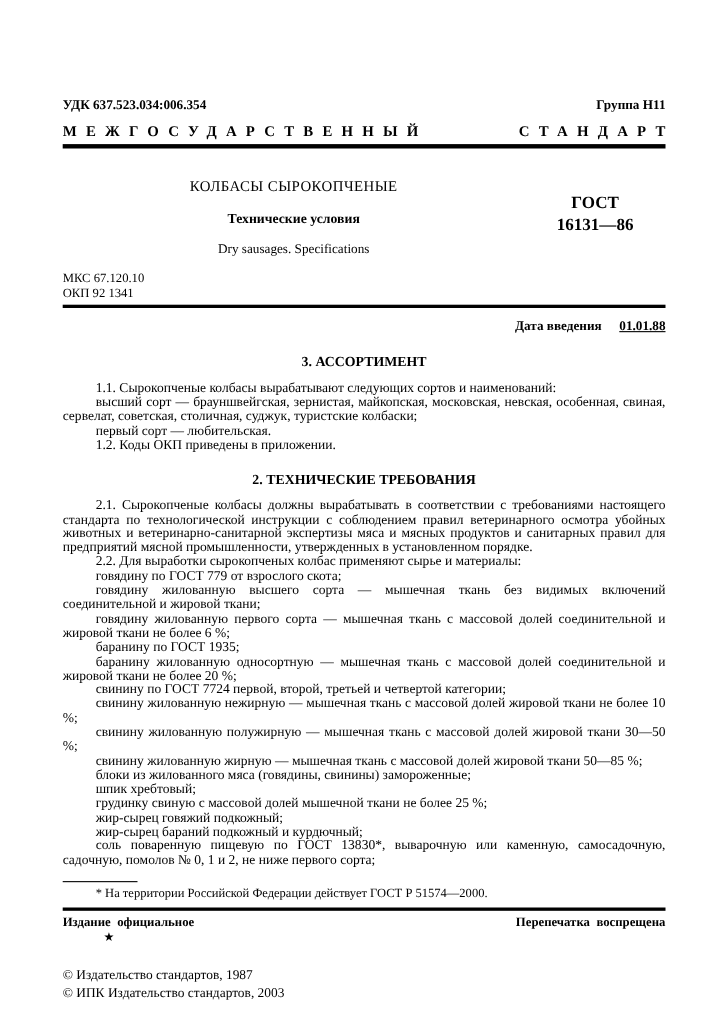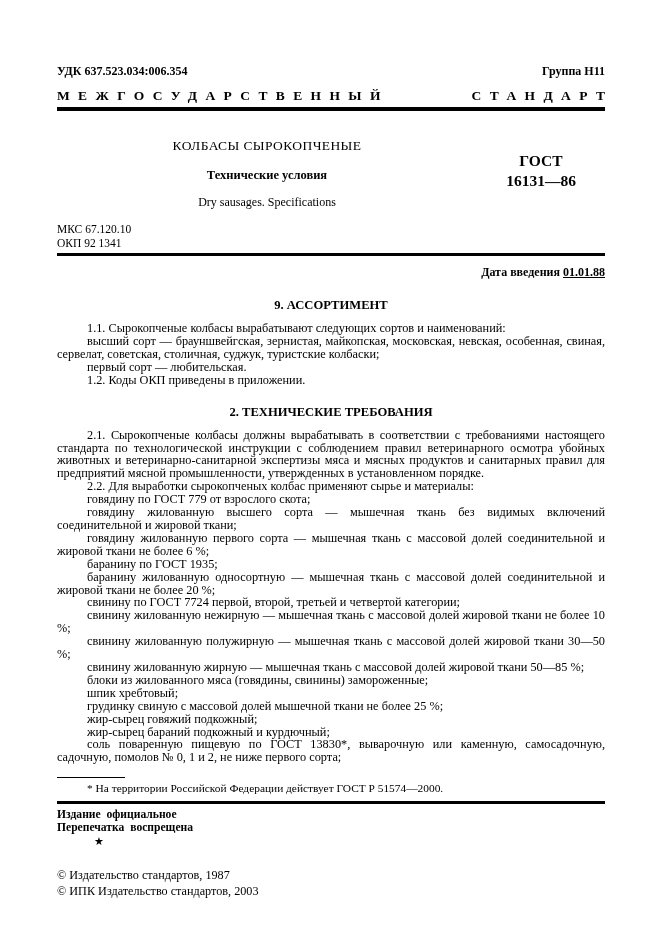--- a/index.html
+++ b/index.html
@@ -1,46 +1,46 @@
 <!DOCTYPE html>
 <html><head>
 <meta charset="utf-8">
 <style>
   html,body { margin:0; padding:0; background:#888; }
   .page {
     width:661px; height:936px; background:#ffffff; margin:0 auto;
     font-family:"Liberation Serif", serif; color:#000;
     position:relative; box-sizing:border-box;
-    padding:64px 56px 0 57px; overflow:hidden;
+    padding:88px 56px 0 57px; overflow:hidden;
   }
   .topline { display:flex; justify-content:space-between; font-weight:bold; font-size:12px; }
   .std-header { display:flex; justify-content:space-between; font-weight:bold; font-size:13.5px; margin-top:9px; }
   .std-header .spaced { letter-spacing:0.62em; margin-right:-0.62em; white-space:nowrap; }
   .rule-a { height:4px; background:#000; margin-top:3px; }
   .rule-b { height:3px; background:#000; margin-top:3px; }
   .rule-c { height:3px; background:#000; margin-top:7px; }
 
   .title-row { display:flex; margin-top:27px; }
   .title-left { flex:1; text-align:center; }
   .doc-title { font-weight:normal; font-size:13.5px; letter-spacing:0.4px; }
   .doc-subtitle { font-weight:bold; font-size:12.5px; margin-top:14px; }
   .doc-subtitle-en { font-size:12px; margin-top:12px;font-family:Liberation Serif, serif; }
   .gost-box { width:128px; text-align:center; font-weight:bold; font-size:15.5px; padding-top:13px; line-height:1.28; }
 
   .codes { font-size:11.5px; margin-top:13px; line-height:1.18; }
   .date-line { text-align:right; font-weight:bold; font-size:12px; margin-top:9px; }
-  .date-value { text-decoration:underline; }
+  .date-value { text-decoration:underline;margin-left:13px; }
 
   .section-heading { text-align:center; font-size:12.6px; font-weight:bold; margin:18px 0 9px 0; }
   .para { margin:0; text-align:justify; text-indent:30px; font-size:12.3px; line-height:12.9px; }
 
   .footnote-rule { width:68px; border-top:1.5px solid #000; margin-top:13px; }
   .footnote { font-size:11.4px; margin-top:4px; text-indent:30px; margin-bottom:0; }
 
-  .footer-row { display:flex; justify-content:space-between; font-weight:bold; font-size:11.6px; margin-top:4px; word-spacing:3px;flex-direction:column; }
+  .footer-row { display:flex; justify-content:space-between; font-weight:bold; font-size:11.6px; margin-top:4px; word-spacing:3px; }
   .star { margin-left:37px; font-size:11px; line-height:12px; margin-top:1px; }
   .copyright { text-align:left; font-size:12.2px; margin-top:20px; line-height:1.32; }
 </style>
 </head>
 <body>
 
 <div class="page">
 
   <div class="topline">
     <span>УДК 637.523.034:006.354</span>
@@ -72,21 +72,21 @@
   </div>
 
   <div class="rule-b"></div>
 
   <div class="date-line">
     <span>Дата введения</span>
     <span class="date-value">01.01.88</span>
   </div>
 
   <div>
-    <div class="section-heading">9. АССОРТИМЕНТ</div>
+    <div class="section-heading">3. АССОРТИМЕНТ</div>
     <div>
 
         <p class="para">1.1. Сырокопченые колбасы вырабатывают следующих сортов и наименований:</p>
 
         <p class="para">высший сорт — брауншвейгская, зернистая, майкопская, московская, невская, особенная, свиная, сервелат, советская, столичная, суджук, туристские колбаски;</p>
 
         <p class="para">первый сорт — любительская.</p>
 
         <p class="para">1.2. Коды ОКП приведены в приложении.</p>
       </div>

